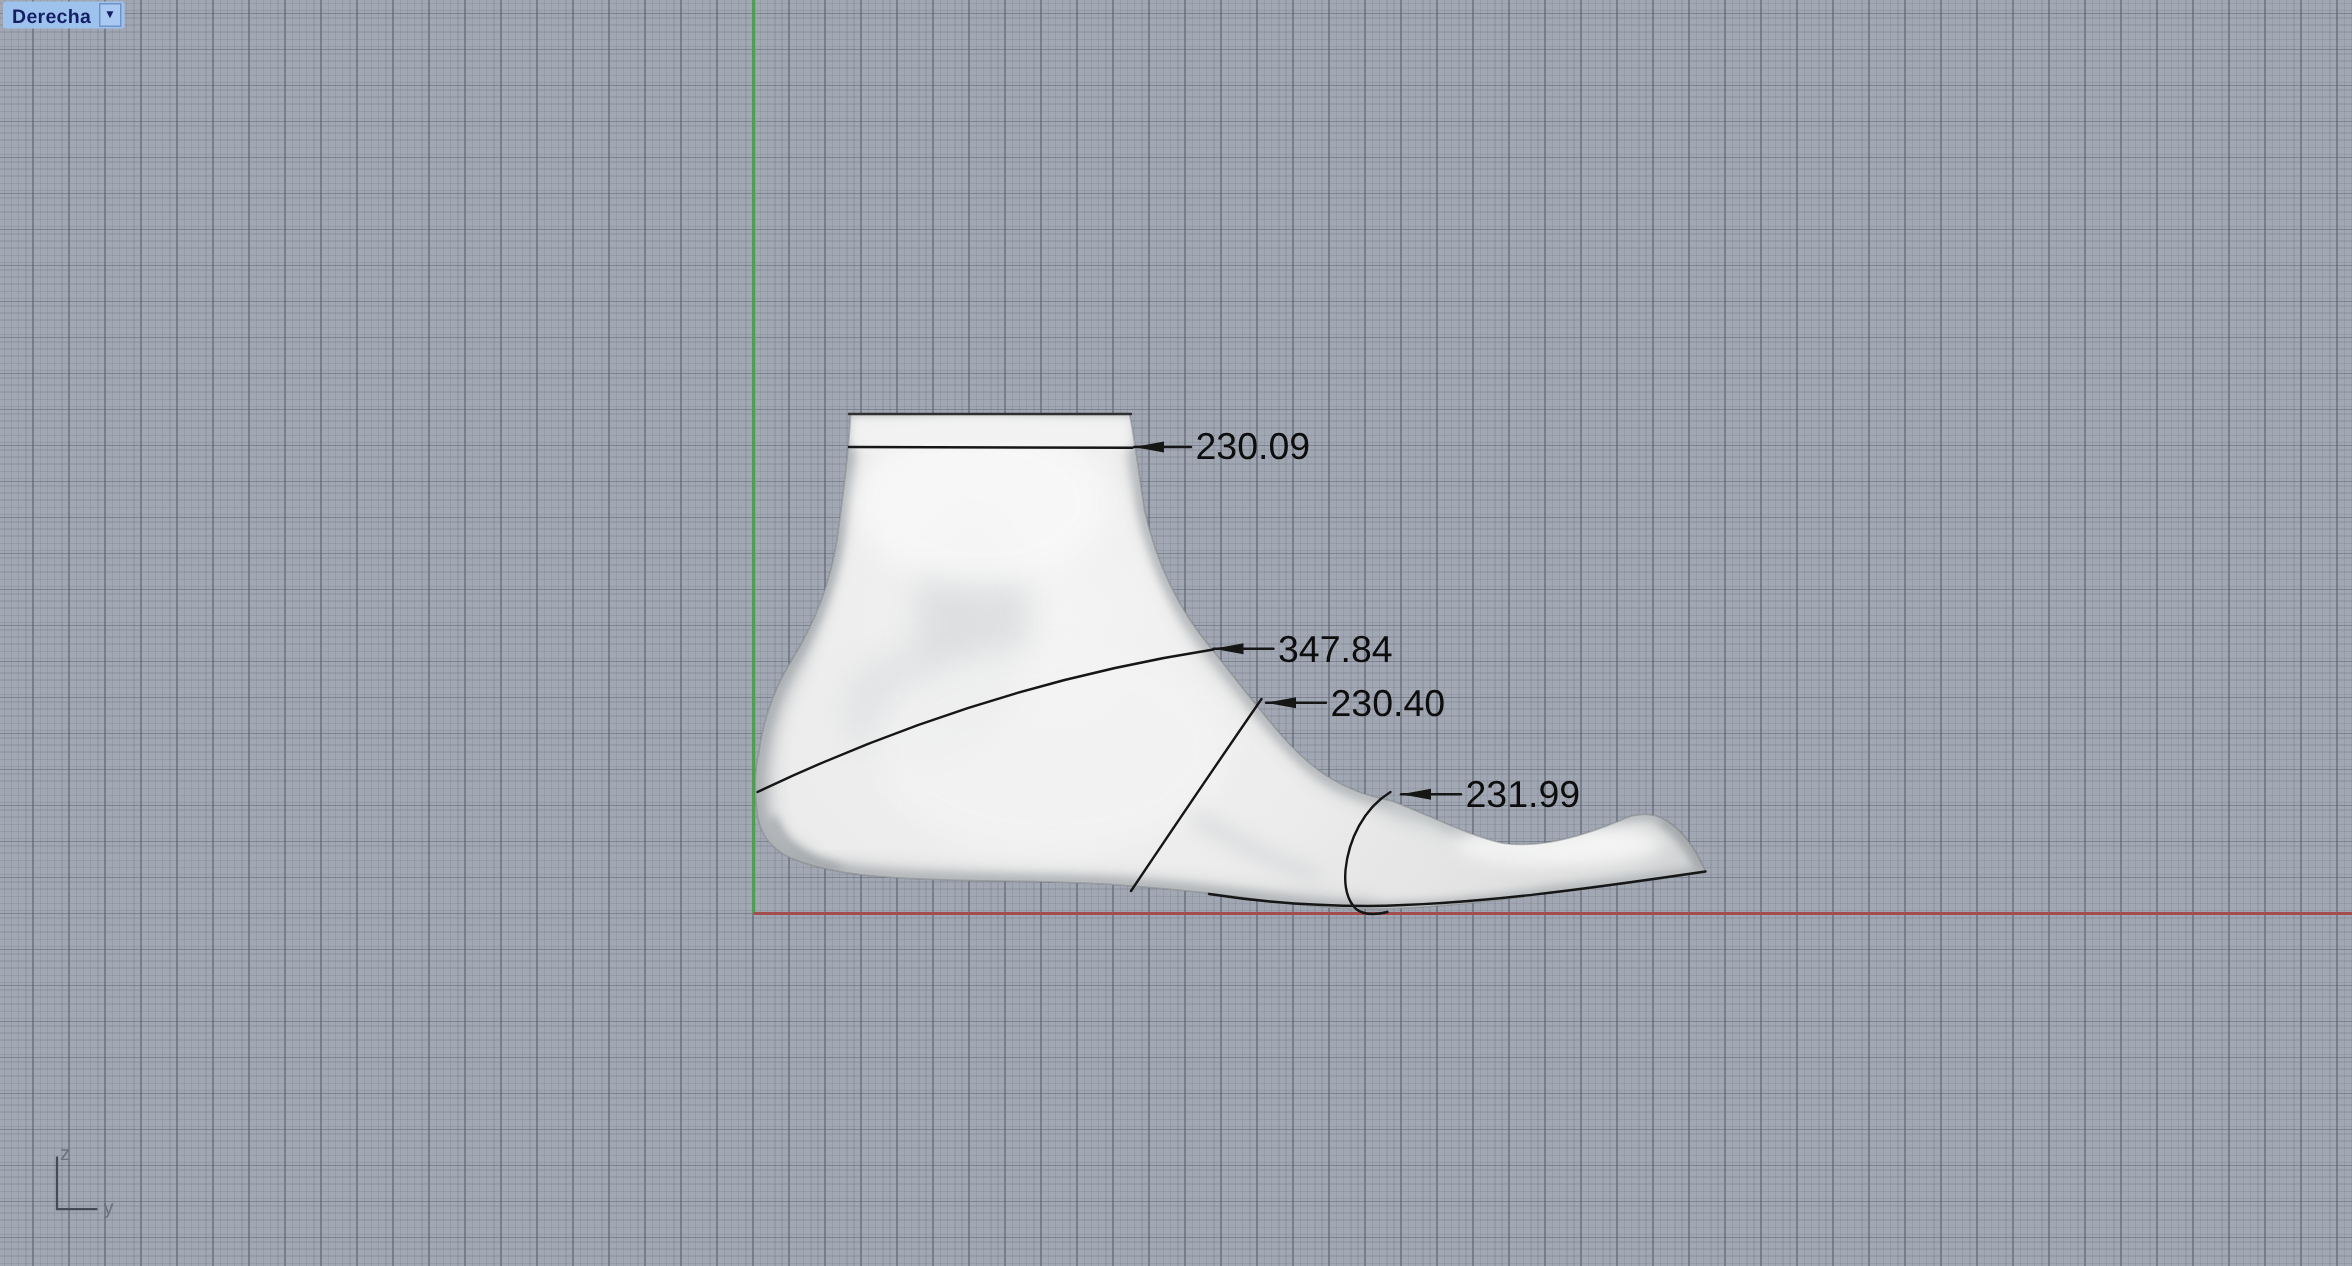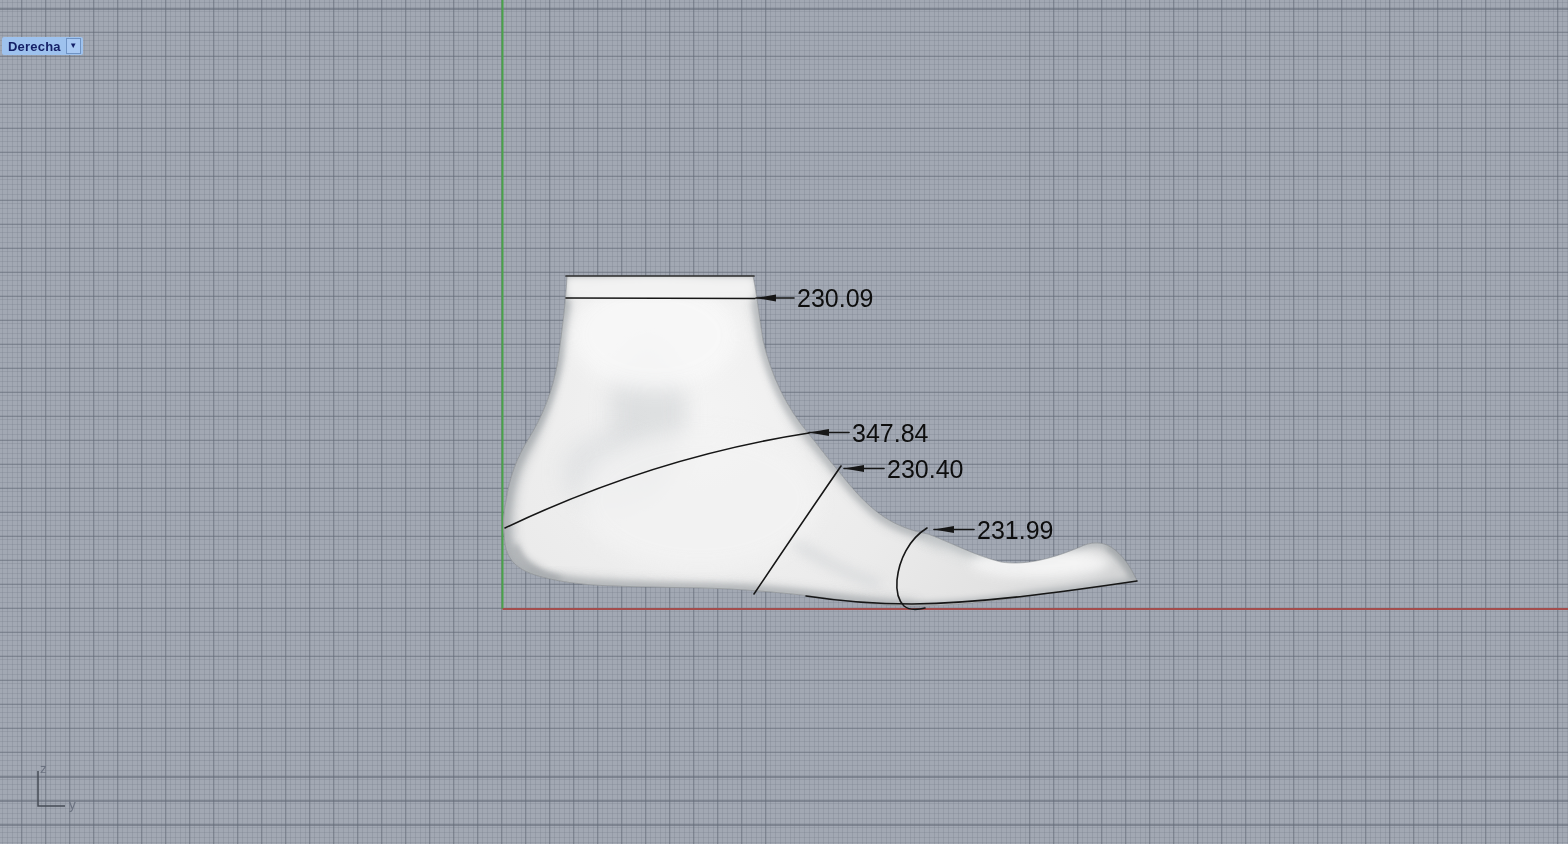--- a/index.html
+++ b/index.html
@@ -17,21 +17,20 @@
   }
   .scene{position:absolute;left:0;top:0;}
   .vp-tab{
     position:absolute;left:2px;top:1px;
     display:inline-flex;align-items:center;
     height:18px;
     background:#9ec2ee;
     border-radius:2px;
     padding:0 2px 0 6px;
     z-index:10;
-    margin-top:36px;
   }
   .vp-tab .vp-title{
     font-size:13px;font-weight:bold;color:#141f66;
     letter-spacing:0.2px;
     padding-right:5px;
     cursor:default;
   }
   .vp-tab .vp-caret{
     display:flex;align-items:center;justify-content:center;
     width:13px;height:14px;

